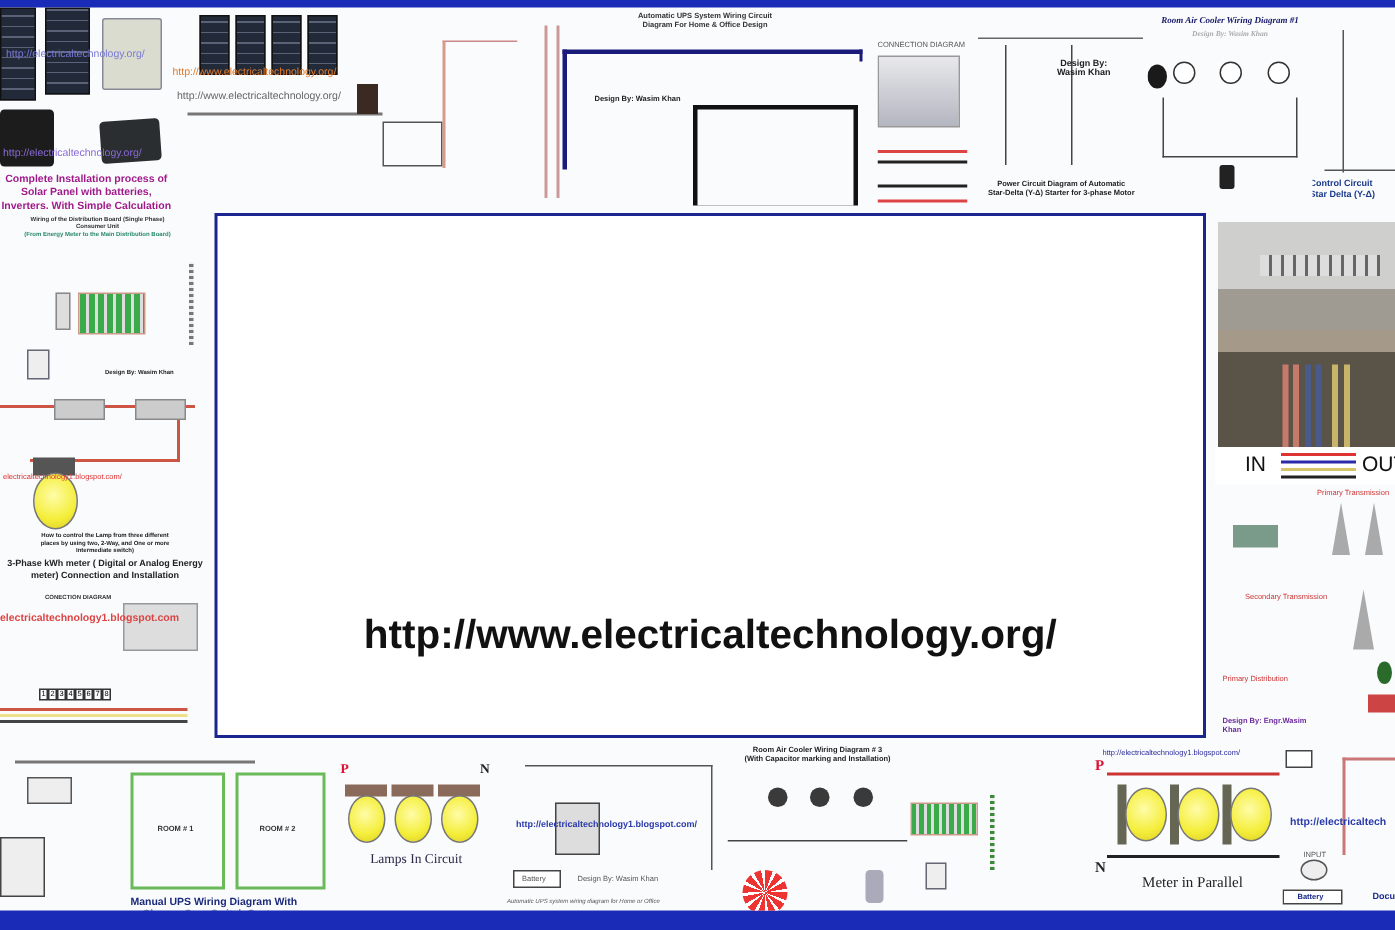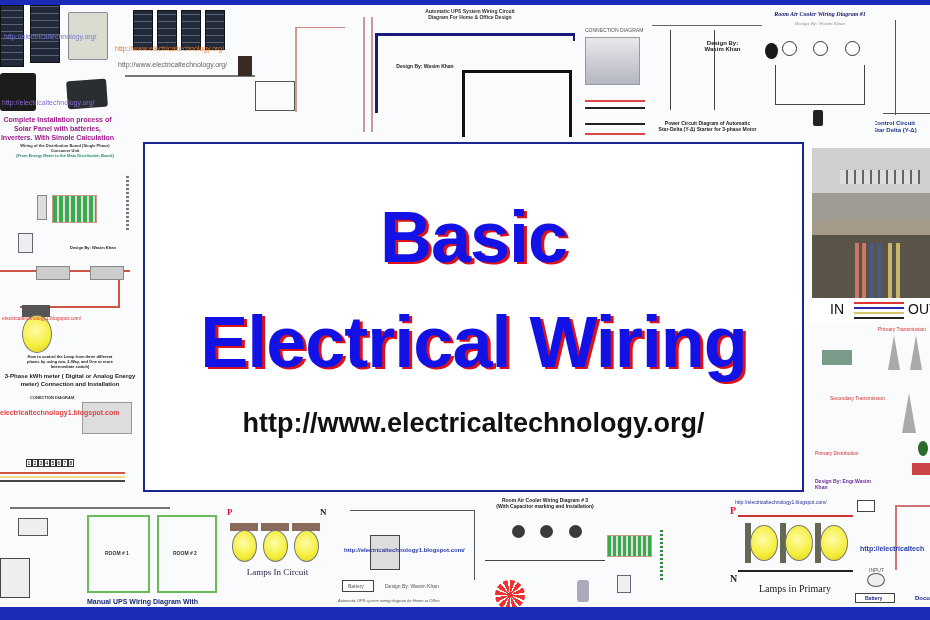--- a/index.html
+++ b/index.html
@@ -177,22 +177,20 @@
   <div style="position:absolute;left:12px;top:27px;width:30px;height:15px;background:#7a9a8a;"></div>
   <div class="tiny" style="left:20px;top:72px;color:#c33;">Secondary Transmission</div>
   <div style="position:absolute;left:92px;top:70px;width:0;height:0;border-left:7px solid transparent;border-right:7px solid transparent;border-bottom:40px solid #aaa;"></div>
   <div class="tiny" style="left:5px;top:127px;color:#c33;">Primary Distribution</div>
   <div style="position:absolute;left:108px;top:118px;width:10px;height:15px;border-radius:50%;background:#2a6a2a;"></div>
   <div style="position:absolute;left:102px;top:140px;width:18px;height:12px;background:#c44;"></div>
   <div class="cap" style="left:5px;top:155px;width:60px;font-size:5px;color:#6a2a9a;text-align:left;white-space:normal;">Design By: Engr.Wasim Khan</div>
 </div>
 
 <div class="panel" style="left:143px;top:142px;width:661px;height:350px;">
-  <div class="ttl" style="top:53px;font-size:72px;line-height:80px;">Basic</div>
-  <div class="ttl" style="top:158px;font-size:72px;line-height:80px;">Electrical Wiring</div>
   <div class="url" style="top:263px;font-size:27px;line-height:32px;">http://www.electricaltechnology.org/</div>
 </div>
 
 <div class="tile" style="left:0;top:495px;width:225px;height:112px;">
   <div class="wire" style="left:10px;top:12px;width:160px;height:2px;background:#777;"></div>
   <div style="position:absolute;left:18px;top:23px;width:30px;height:18px;background:#eee;border:1px solid #555;"></div>
   <div style="position:absolute;left:0;top:63px;width:30px;height:40px;background:#eee;border:1px solid #444;"></div>
   <div style="position:absolute;left:87px;top:20px;width:63px;height:78px;border:2px solid #6aba5a;"></div>
   <div class="cap" style="left:105px;top:55px;font-size:5px;color:#333;">ROOM # 1</div>
   <div style="position:absolute;left:157px;top:20px;width:60px;height:78px;border:2px solid #6aba5a;"></div>
@@ -249,21 +247,21 @@
   <div class="cap cap-red" style="left:0;top:10px;font-size:10px;font-family:'Liberation Serif',serif;">P</div>
   <div class="wire" style="left:8px;top:20px;width:115px;height:2px;background:#c33;"></div>
   <div style="position:absolute;left:15px;top:28px;width:6px;height:40px;background:#665;"></div>
   <div class="lamp" style="left:20px;top:30px;width:28px;height:36px;"></div>
   <div style="position:absolute;left:50px;top:28px;width:6px;height:40px;background:#665;"></div>
   <div class="lamp" style="left:55px;top:30px;width:28px;height:36px;"></div>
   <div style="position:absolute;left:85px;top:28px;width:6px;height:40px;background:#665;"></div>
   <div class="lamp" style="left:90px;top:30px;width:28px;height:36px;"></div>
   <div class="wire" style="left:8px;top:75px;width:115px;height:2px;background:#222;"></div>
   <div class="cap" style="left:0;top:78px;font-size:10px;color:#222;font-family:'Liberation Serif',serif;">N</div>
-  <div class="cap" style="left:10px;top:88px;width:110px;font-size:10px;color:#222;font-weight:normal;font-family:'Liberation Serif',serif;">Lamps in Primary</div>
+  <div class="cap" style="left:10px;top:88px;width:110px;font-size:10px;color:#222;font-weight:normal;font-family:'Liberation Serif',serif;">Meter in Parallel</div>
 </div>
 
 <div class="tile" style="left:855px;top:495px;width:75px;height:112px;">
   <div style="position:absolute;left:2px;top:5px;width:18px;height:12px;border:1px solid #444;background:#fff;"></div>
   <div class="wire" style="left:40px;top:10px;width:35px;height:65px;border-left:2px solid #c77;border-top:2px solid #c77;"></div>
   <div class="wm" style="left:5px;top:50px;font-size:7px;color:#2a3aaa;font-weight:bold;">http://electricaltech</div>
   <div style="position:absolute;left:12px;top:78px;width:18px;height:14px;border-radius:50%;border:1px solid #555;background:#eee;"></div>
   <div class="tiny" style="left:14px;top:72px;">INPUT</div>
   <div style="position:absolute;left:0;top:98px;width:40px;height:10px;border:1px solid #444;background:#fff;"></div>
   <div class="tiny" style="left:10px;top:100px;color:#1a2a8a;font-weight:bold;">Battery</div>

